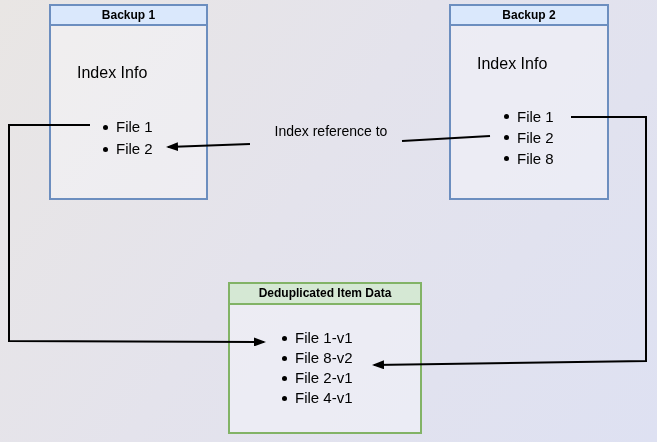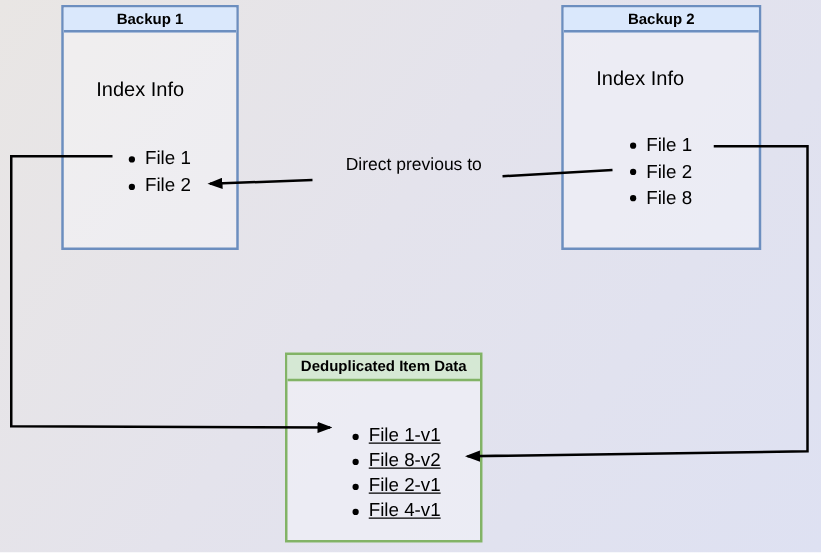--- a/index.html
+++ b/index.html
@@ -63,21 +63,21 @@
     border-radius:50%;
     background:#000;
   }
   
   #backup1 ul.files{left:52px;top:110px;}
   #backup1 ul.files li{line-height:22px;}
   #backup1 ul.files li::before{top:9px;}
   #backup2 ul.files{left:53px;top:100px;}
   #backup2 ul.files li{line-height:21px;}
   #backup2 ul.files li::before{top:8px;}
-  #dedup ul.files{left:52px;top:55px;text-decoration:underline;}
+  #dedup ul.files{left:52px;top:44px;}
   #dedup ul.files li{line-height:20px;}
   #dedup ul.files li::before{top:8px;}
 
   
   .edge-label{
     position:absolute;
     left:245px;top:123px;
     width:172px;
     text-align:center;
     font-size:14px;
@@ -90,51 +90,51 @@
     position:absolute;
     left:0;top:0;
     pointer-events:none;
   }
 </style>
 </head>
 <body>
 
 <div class="canvas">
 
-  <div class="node blue" id="backup1" style="left:49px;top:4px;width:142px;height:196px;">
+  <div class="node blue" id="backup1" style="left:49px;top:4px;width:159px;height:196px;">
     <div class="node-header">Backup 1</div>
     <div class="index-label" style="left:26px;top:58px;">Index Info</div>
     <ul class="files">
       <li>File 1</li>
       <li>File 2</li>
     </ul>
   </div>
 
   <div class="node blue" id="backup2" style="left:449px;top:4px;width:160px;height:196px;">
     <div class="node-header">Backup 2</div>
     <div class="index-label" style="left:26px;top:49px;">Index Info</div>
     <ul class="files">
       <li>File 1</li>
       <li>File 2</li>
       <li>File 8</li>
     </ul>
   </div>
 
-  <div class="node green" id="dedup" style="left:228px;top:282px;width:158px;height:152px;">
+  <div class="node green" id="dedup" style="left:228px;top:282px;width:194px;height:152px;">
     <div class="node-header">Deduplicated Item Data</div>
     <ul class="files">
       <li>File 1-v1</li>
       <li>File 8-v2</li>
       <li>File 2-v1</li>
       <li>File 4-v1</li>
     </ul>
   </div>
 
   <div class="edge-label">
-    <div>Direct previous to</div>
+    <div>Index reference to</div>
   </div>
 
   <svg class="wires" width="657" height="442" viewBox="0 0 657 442">
     <defs>
       <marker id="arrow" viewBox="0 0 12 9" refX="10" refY="4.5" markerWidth="12" markerHeight="9" markerUnits="userSpaceOnUse" orient="auto">
         <path d="M0,0 L12,4.5 L0,9 Z" fill="#000"></path>
       </marker>
     </defs>
 
     <path d="M90,125 L9,125 L9,341 L264,342" fill="none" stroke="#000" stroke-width="2" marker-end="url(#arrow)"></path>

